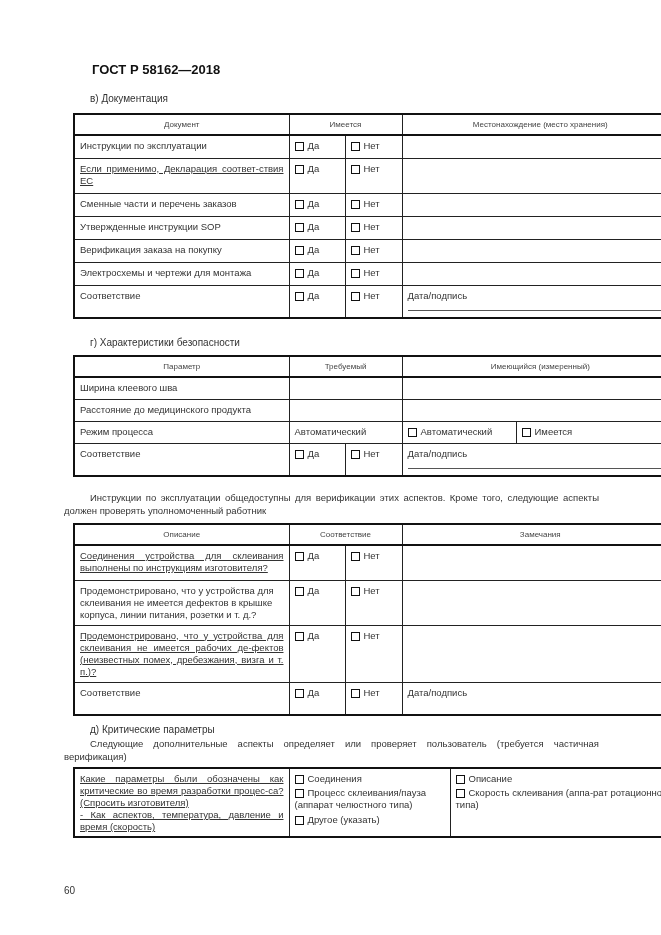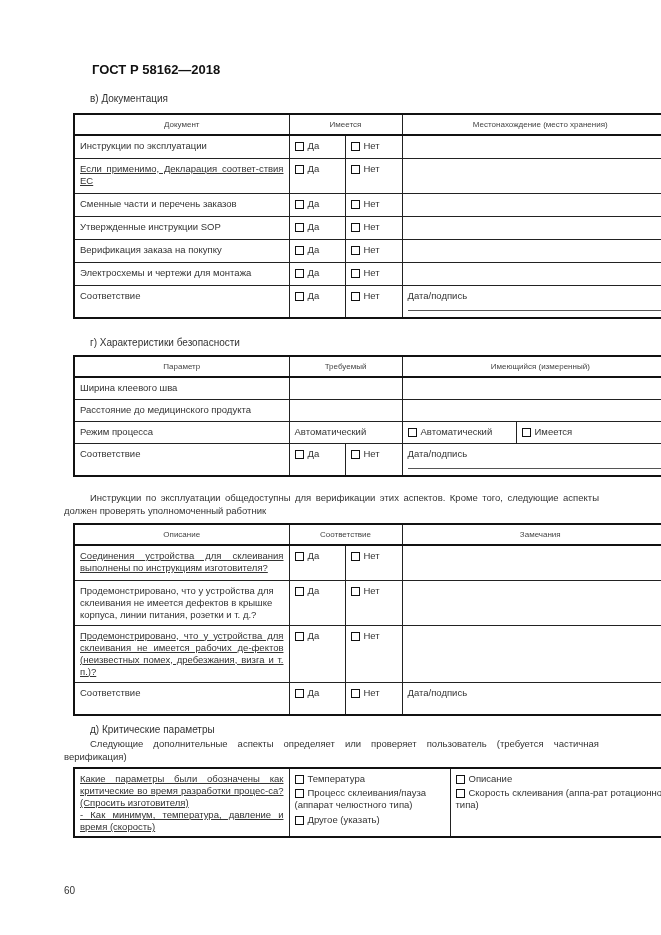--- a/index.html
+++ b/index.html
@@ -173,24 +173,24 @@
 <table class="t lst" style="top:767px;border-radius:17px;">
   <colgroup>
       <col style="width:215px">
       <col style="width:161px">
       <col>
     </colgroup>
   <tbody>
       <tr style="height:62px">
     <td class="just">
       <div>Какие параметры были обозначены как критические во время разработки процес-са? (Спросить изготовителя)</div>
-      <div>- Как минимум, температура, давление и время (скорость)</div>
+      <div>- Как аспектов, температура, давление и время (скорость)</div>
     </td>
     <td>
-      <div><span class="cb"></span><span>Температура</span></div>
+      <div><span class="cb"></span><span>Соединения</span></div>
       <div style="margin-top:2px"><span class="cb"></span><span>Процесс склеивания/пауза (аппарат челюстного типа)</span></div>
       <div style="margin-top:3px"><span class="cb"></span><span>Другое (указать)</span></div>
     </td>
     <td>
       <div><span class="cb"></span><span>Описание</span></div>
       <div style="margin-top:2px"><span class="cb"></span><span>Скорость склеивания (аппа-рат ротационного типа)</span></div>
     </td>
   </tr>
 </tbody>
   </table>

